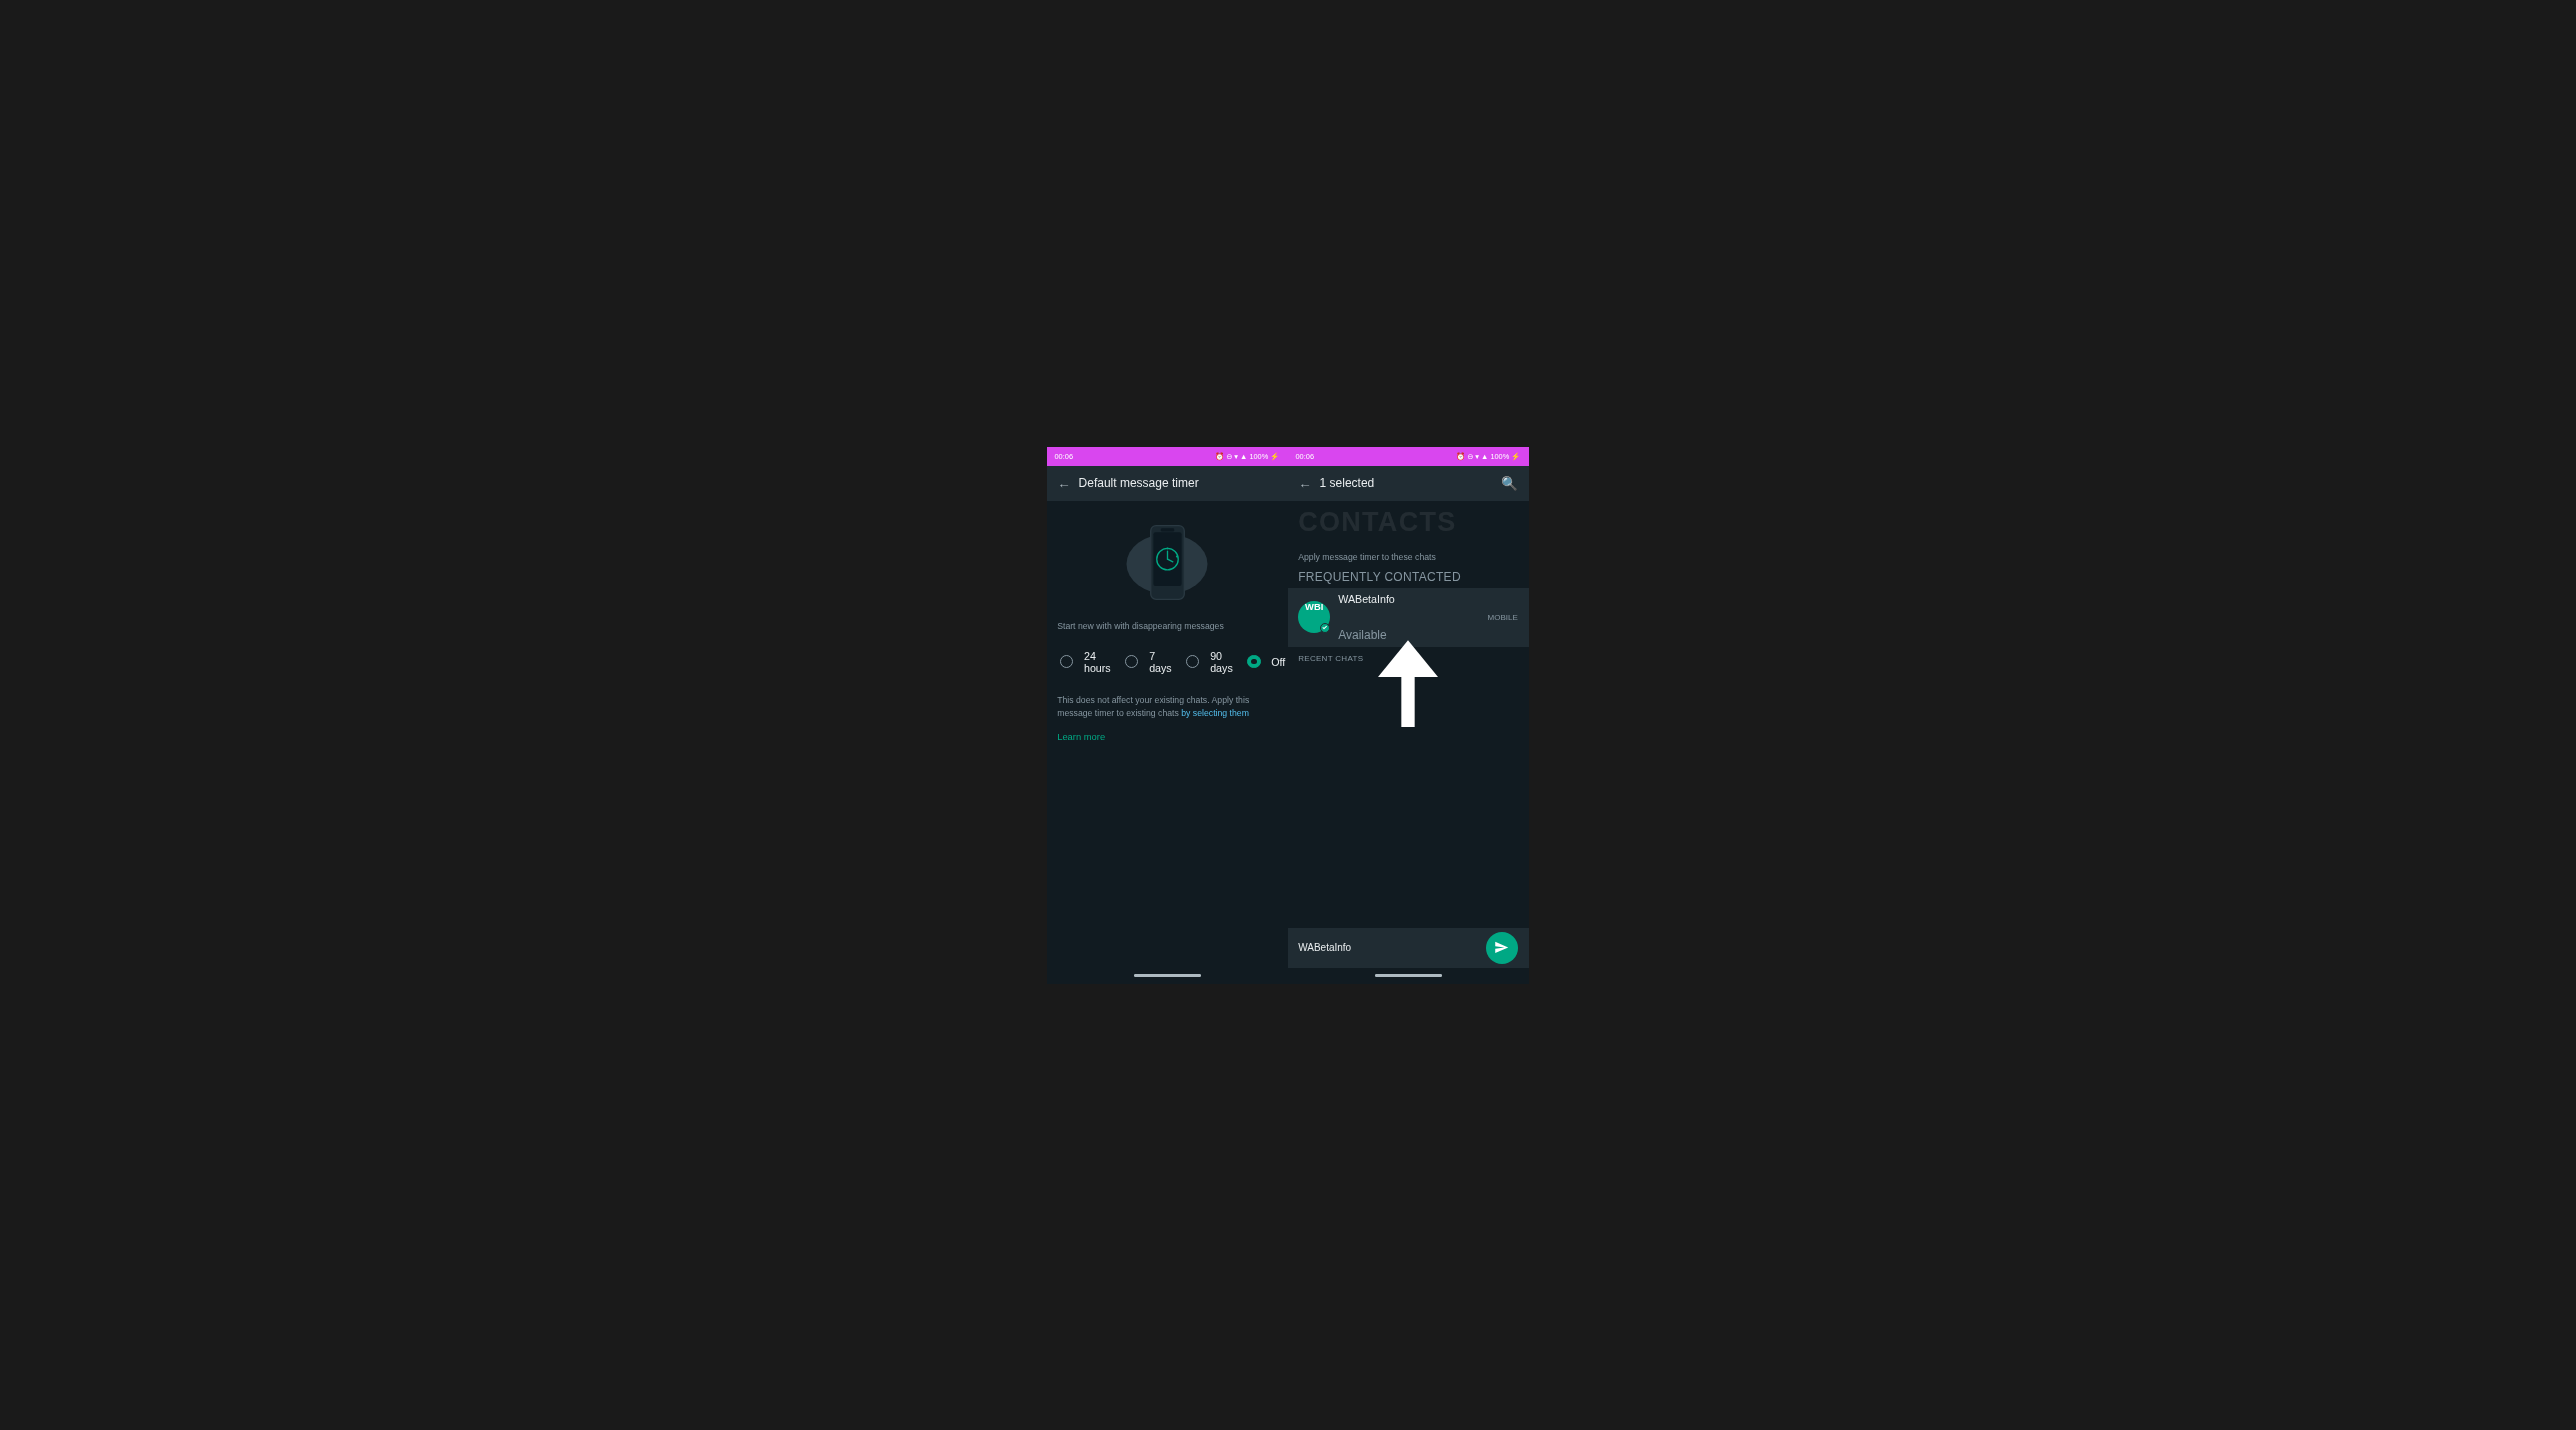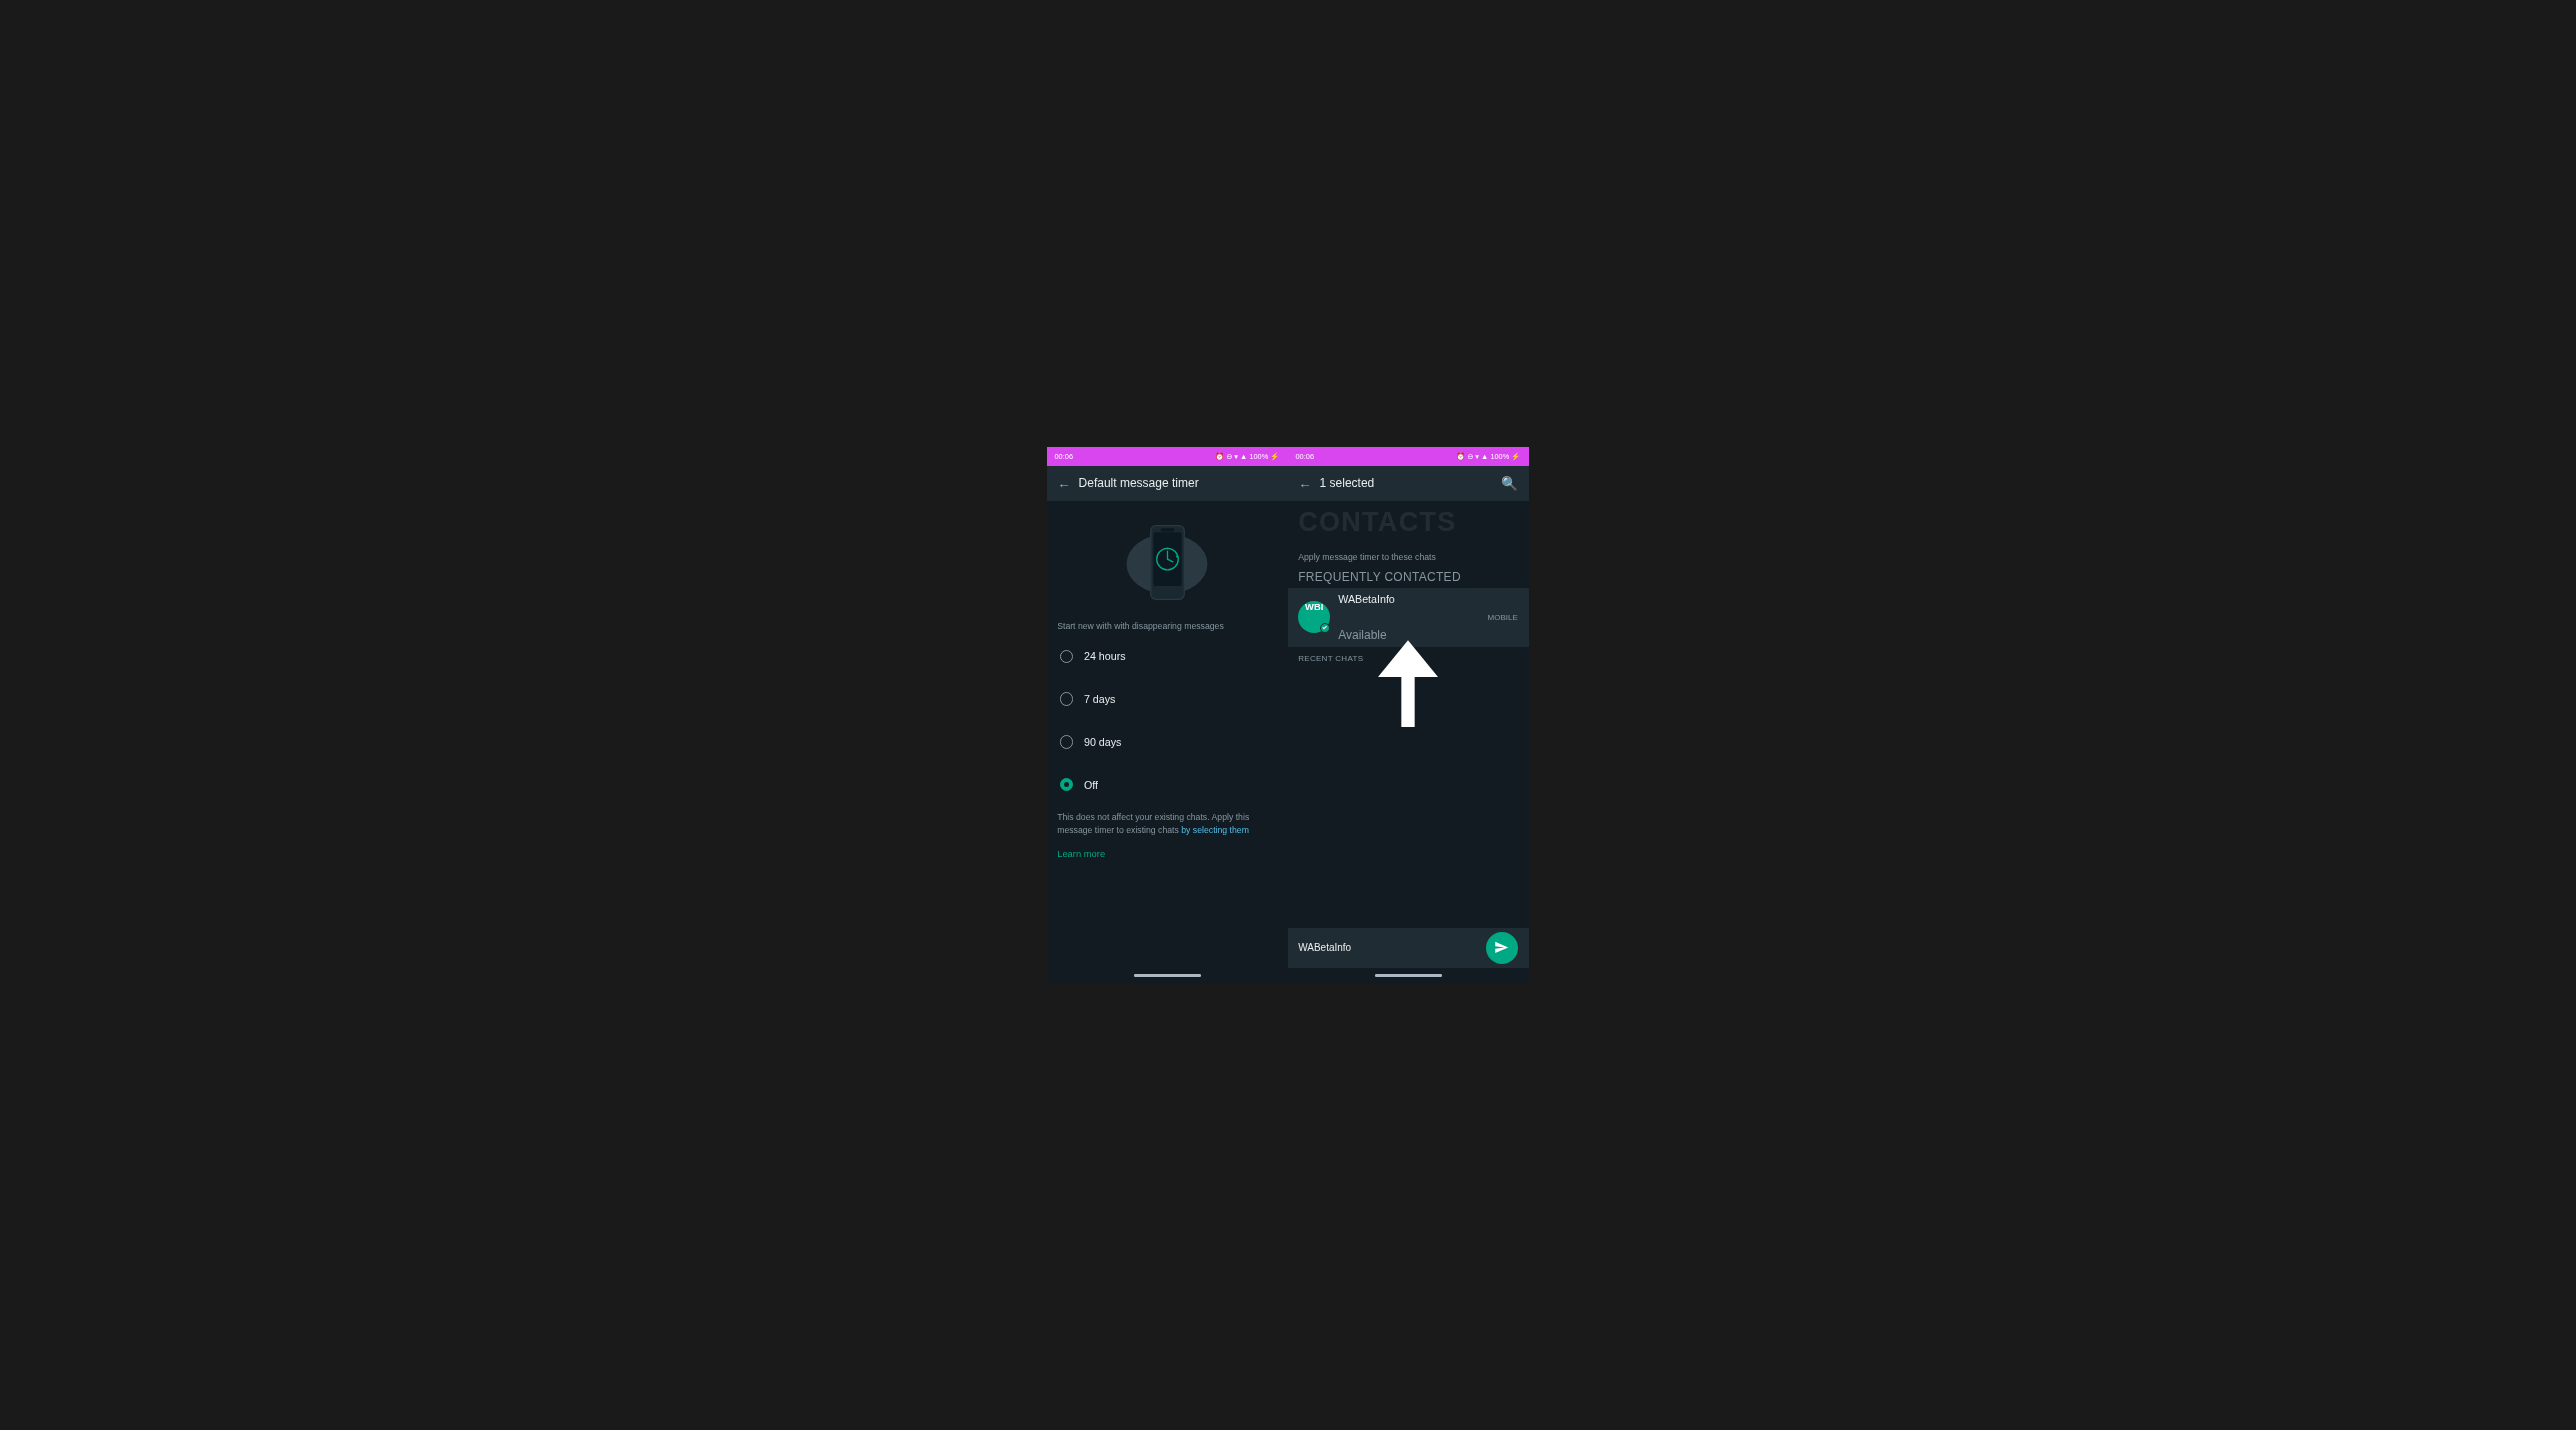--- a/index.html
+++ b/index.html
@@ -114,22 +114,22 @@
     }
     .subtitle {
       color: #8696a0;
       font-size: 8.7px;
       margin-bottom: 12px;
       text-align: left;
     }
     
     .radio-group {
       display: flex;
-      flex-direction: column;
-      gap: 16px;
+      flex-direction: row;
+      gap: 9px;
     }
     .radio-option {
       display: flex;
       align-items: center;
       gap: 10.7px;
       padding: 6.7px 2.7px;
       cursor: pointer;
     }
     .radio-circle {
       width: 13.4px;

